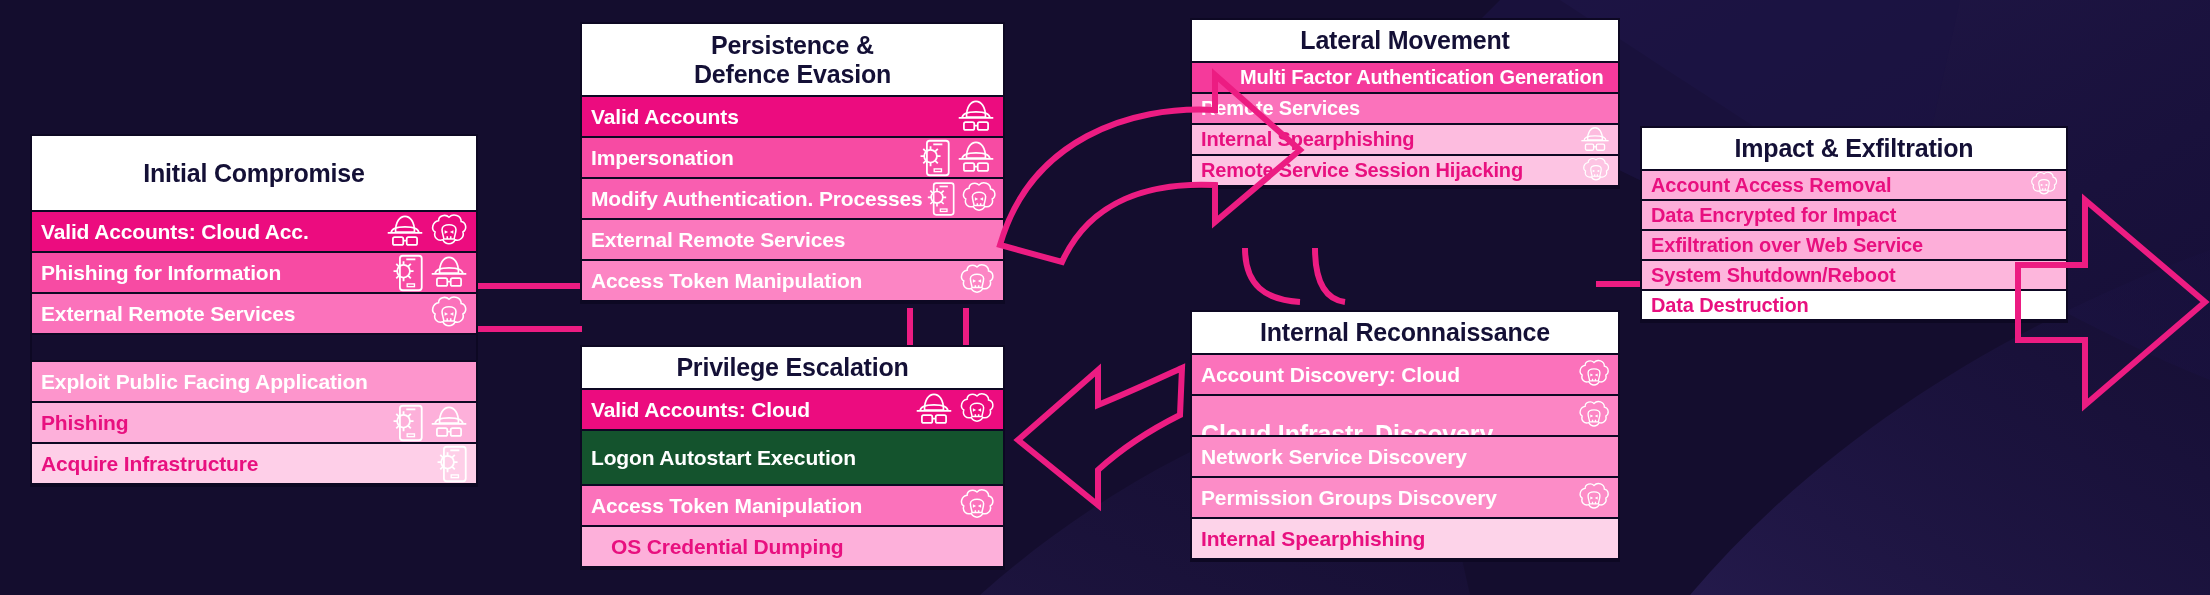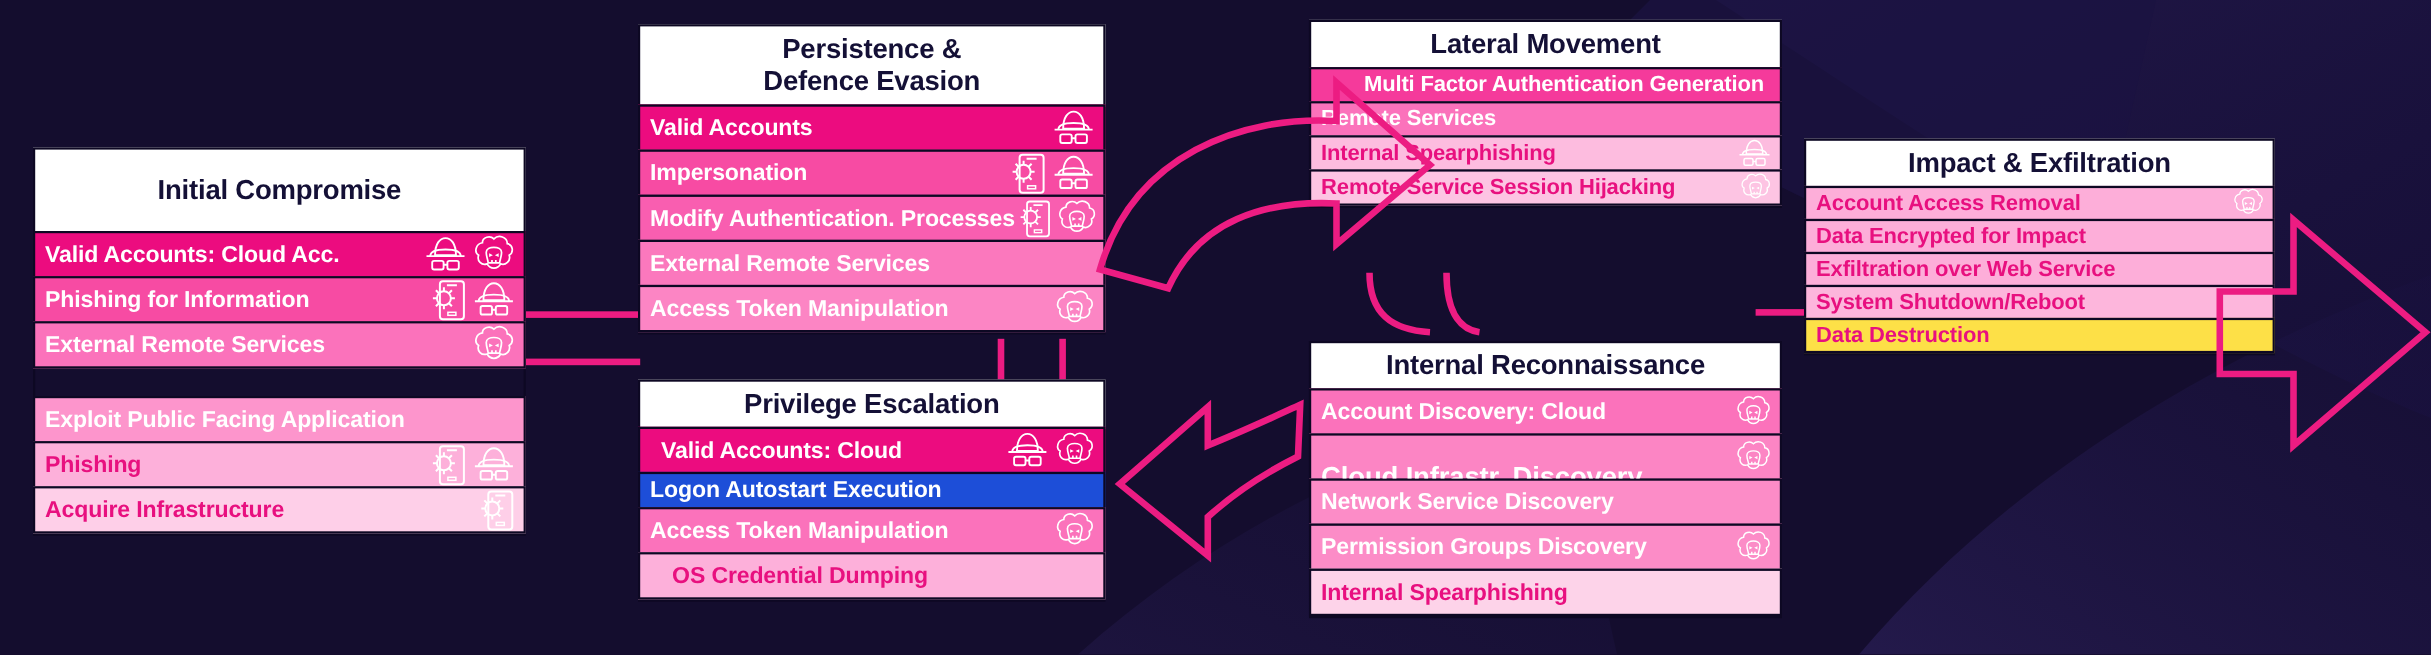--- a/index.html
+++ b/index.html
@@ -328,41 +328,41 @@
     </div>
   </div>
 
   <div class="col" style="left:580px; top:345px; width:425px;">
     <div class="col-title" style="height:45px; font-size:25px;">
       <div>Privilege Escalation</div>
     </div>
     <div class="rows">
 
       <div class="row" style="background:#ec0c7f; height:43px;">
-        <span class="row-label t-white" style="font-size:21px;margin-left:10px;">Valid Accounts: Cloud</span>
+        <span class="row-label t-white" style="font-size:21px;">Valid Accounts: Cloud</span>
         <span class="row-icons">
           <svg class="ic" width="42" height="38" viewBox="0 0 48 44">
             <path d="M13 22 C13 10 18 4 24 4 C30 4 35 10 35 22 Z" fill="none" stroke="#fff" stroke-width="2"></path>
             <path d="M4 23 L44 23" stroke="#fff" stroke-width="2"></path>
             <path d="M8 23 C8 18 14 16 24 16 C34 16 40 18 40 23" fill="none" stroke="#fff" stroke-width="2"></path>
             <rect x="10" y="28" width="12" height="9" rx="2" fill="none" stroke="#fff" stroke-width="2"></rect>
             <rect x="26" y="28" width="12" height="9" rx="2" fill="none" stroke="#fff" stroke-width="2"></rect>
             <path d="M22 32 L26 32" stroke="#fff" stroke-width="2"></path>
           </svg>
           <svg class="ic" width="40" height="38" viewBox="0 0 48 46">
             <path d="M12 10 C12 4 20 2 24 6 C29 1 38 4 38 11 C44 12 45 20 40 23 C42 29 36 34 31 32 C28 38 20 38 17 32 C11 34 6 29 8 23 C3 20 5 11 12 10 Z" fill="none" stroke="#fff" stroke-width="1.8"></path>
             <path d="M16 20 C16 13 32 13 32 20 C32 25 30 28 30 31 L18 31 C18 28 16 25 16 20 Z" fill="none" stroke="#fff" stroke-width="1.8"></path>
             <path d="M19 21 L23 23 L19 25 Z" fill="#fff"></path>
             <path d="M29 21 L25 23 L29 25 Z" fill="#fff"></path>
             <path d="M22 28 L22 31 M26 28 L26 31" stroke="#fff" stroke-width="1.8"></path>
           </svg>
         </span>
       </div>
 
-      <div class="row" style="background:#1d4ed8; height:34px;">
+      <div class="row" style="background:#14532d; height:57px;">
         <span class="row-label t-white" style="font-size:21px;">Logon Autostart Execution</span>
         <span class="row-icons"></span>
       </div>
 
       <div class="row" style="background:#fb72bb; height:43px;">
         <span class="row-label t-white" style="font-size:21px;">Access Token Manipulation</span>
         <span class="row-icons">
           <svg class="ic" width="40" height="38" viewBox="0 0 48 46">
             <path d="M12 10 C12 4 20 2 24 6 C29 1 38 4 38 11 C44 12 45 20 40 23 C42 29 36 34 31 32 C28 38 20 38 17 32 C11 34 6 29 8 23 C3 20 5 11 12 10 Z" fill="none" stroke="#fff" stroke-width="1.8"></path>
             <path d="M16 20 C16 13 32 13 32 20 C32 25 30 28 30 31 L18 31 C18 28 16 25 16 20 Z" fill="none" stroke="#fff" stroke-width="1.8"></path>
@@ -512,21 +512,21 @@
       <div class="row" style="background:#fdaed9; height:32px;">
         <span class="row-label t-pink" style="font-size:20px;">Exfiltration over Web Service</span>
         <span class="row-icons"></span>
       </div>
 
       <div class="row" style="background:#fdb6dc; height:32px;">
         <span class="row-label t-pink" style="font-size:20px;">System Shutdown/Reboot</span>
         <span class="row-icons"></span>
       </div>
 
-      <div class="row" style="background:#fde047; height:32px;text-align:center;">
+      <div class="row" style="background:#ffffff; height:32px;text-align:center;">
         <span class="row-label t-pink" style="font-size:20px;">Data Destruction</span>
         <span class="row-icons"></span>
       </div>
 
     </div>
   </div>
 
 </div>
 
 </body></html>

